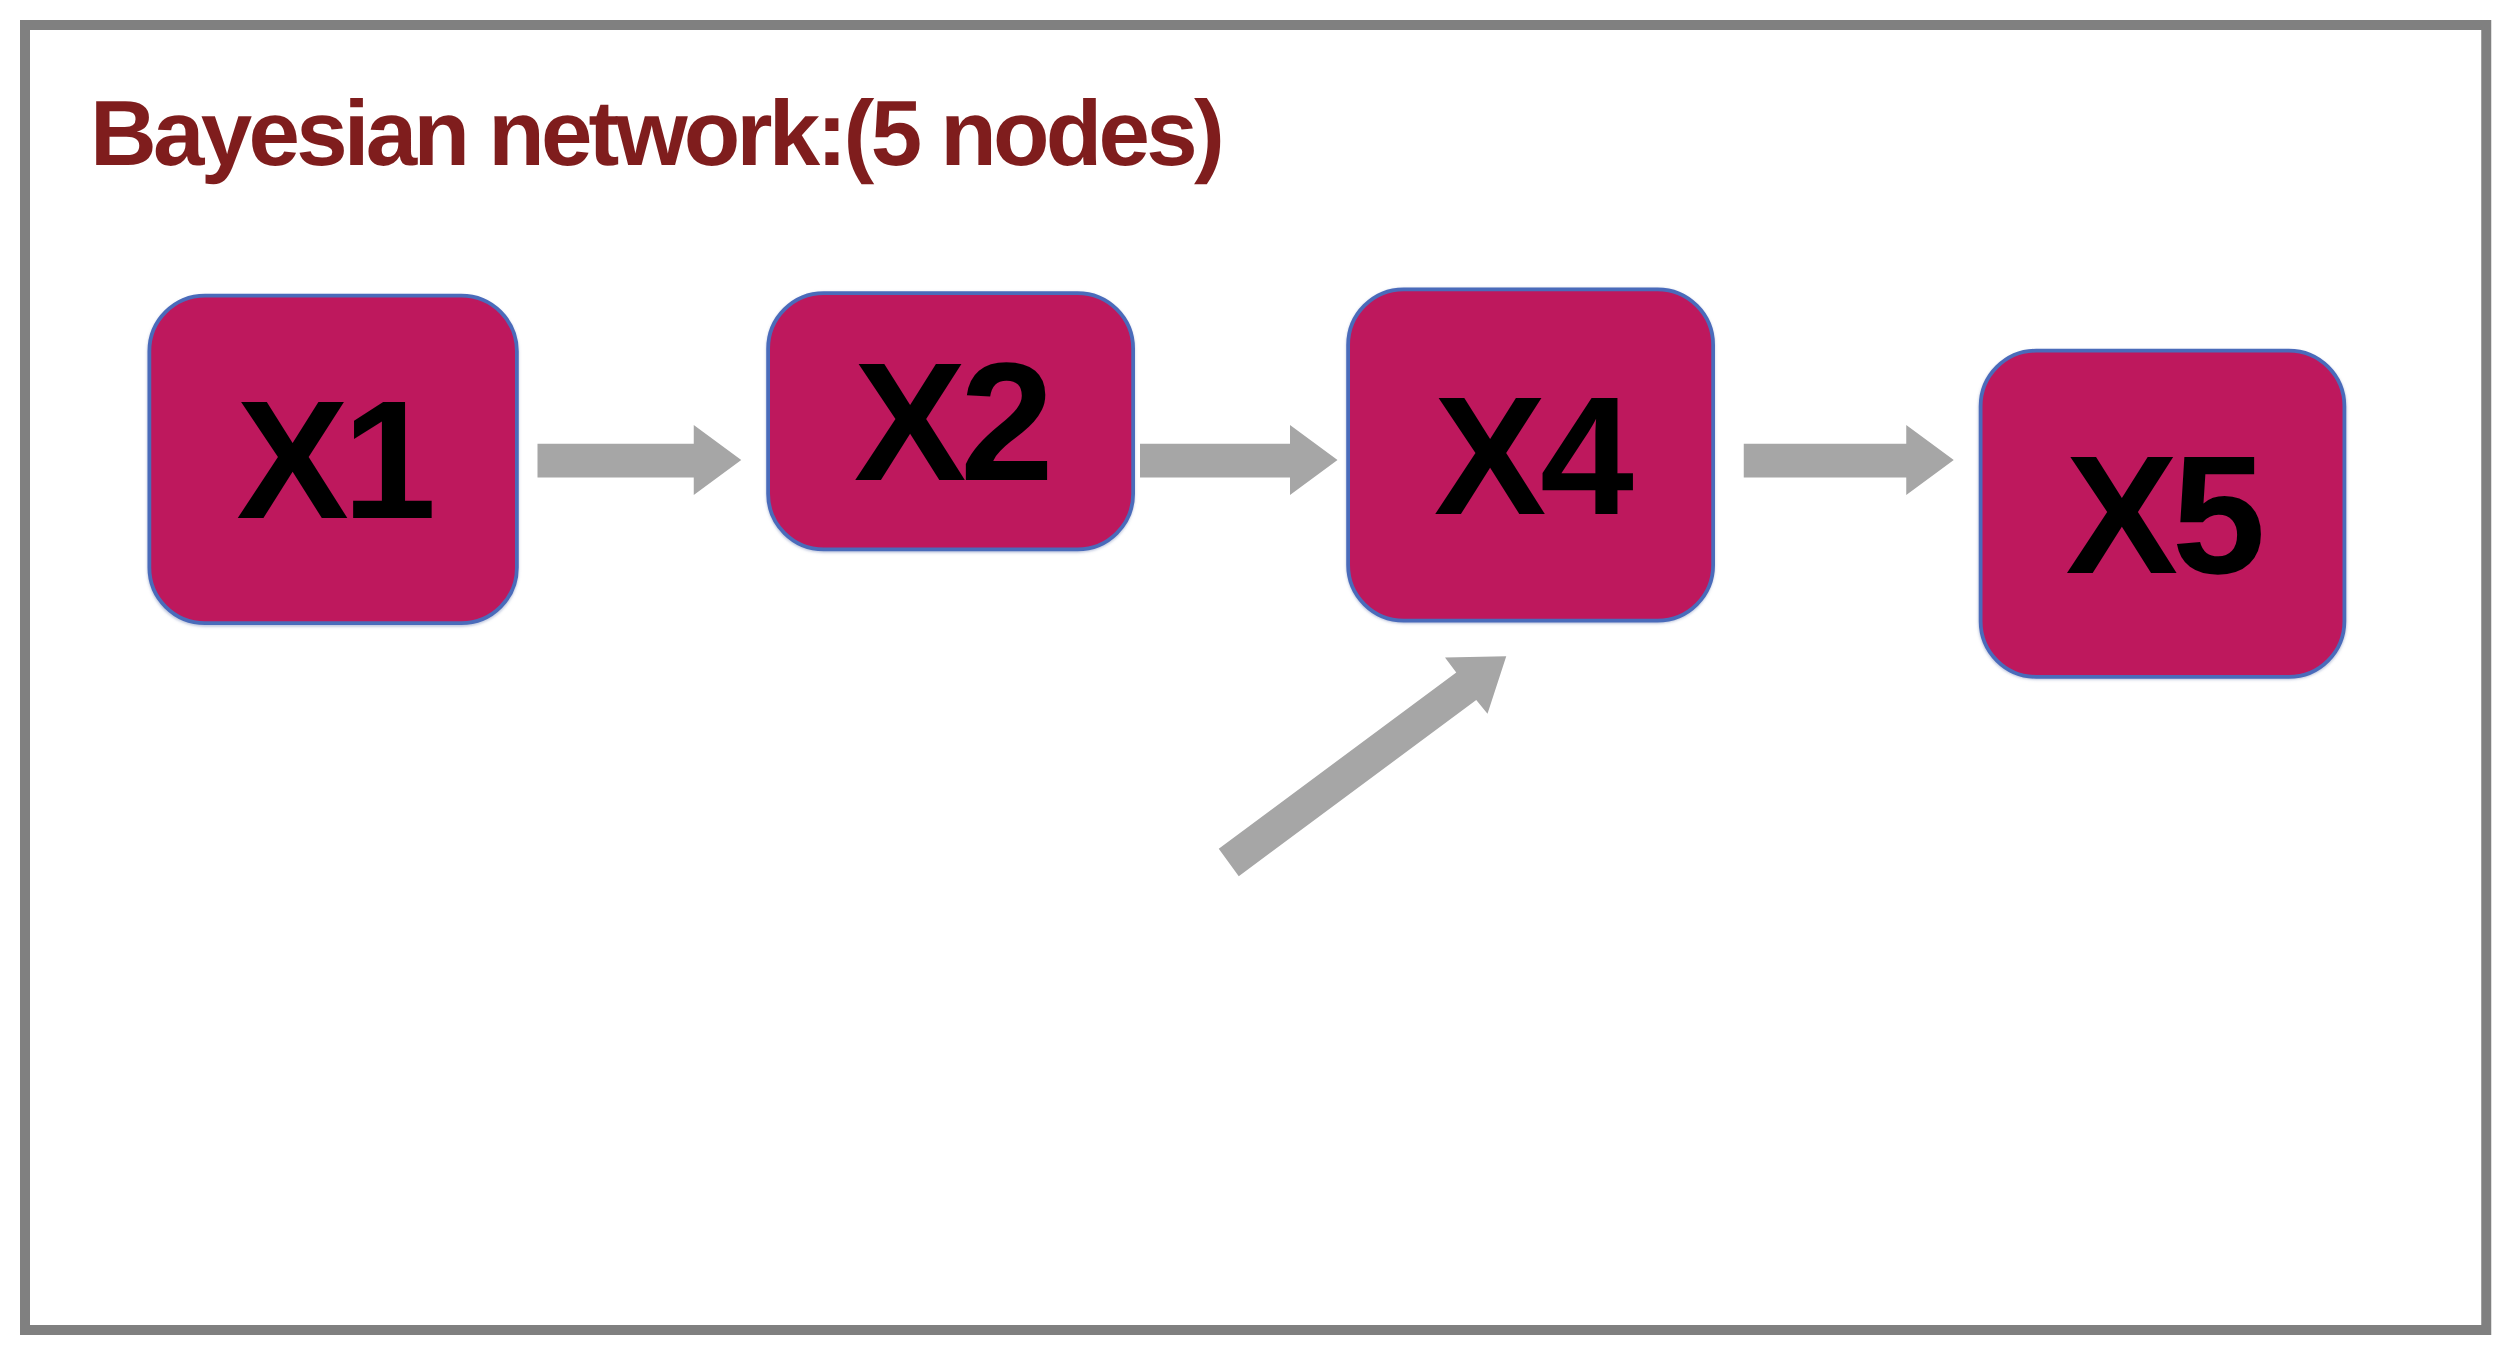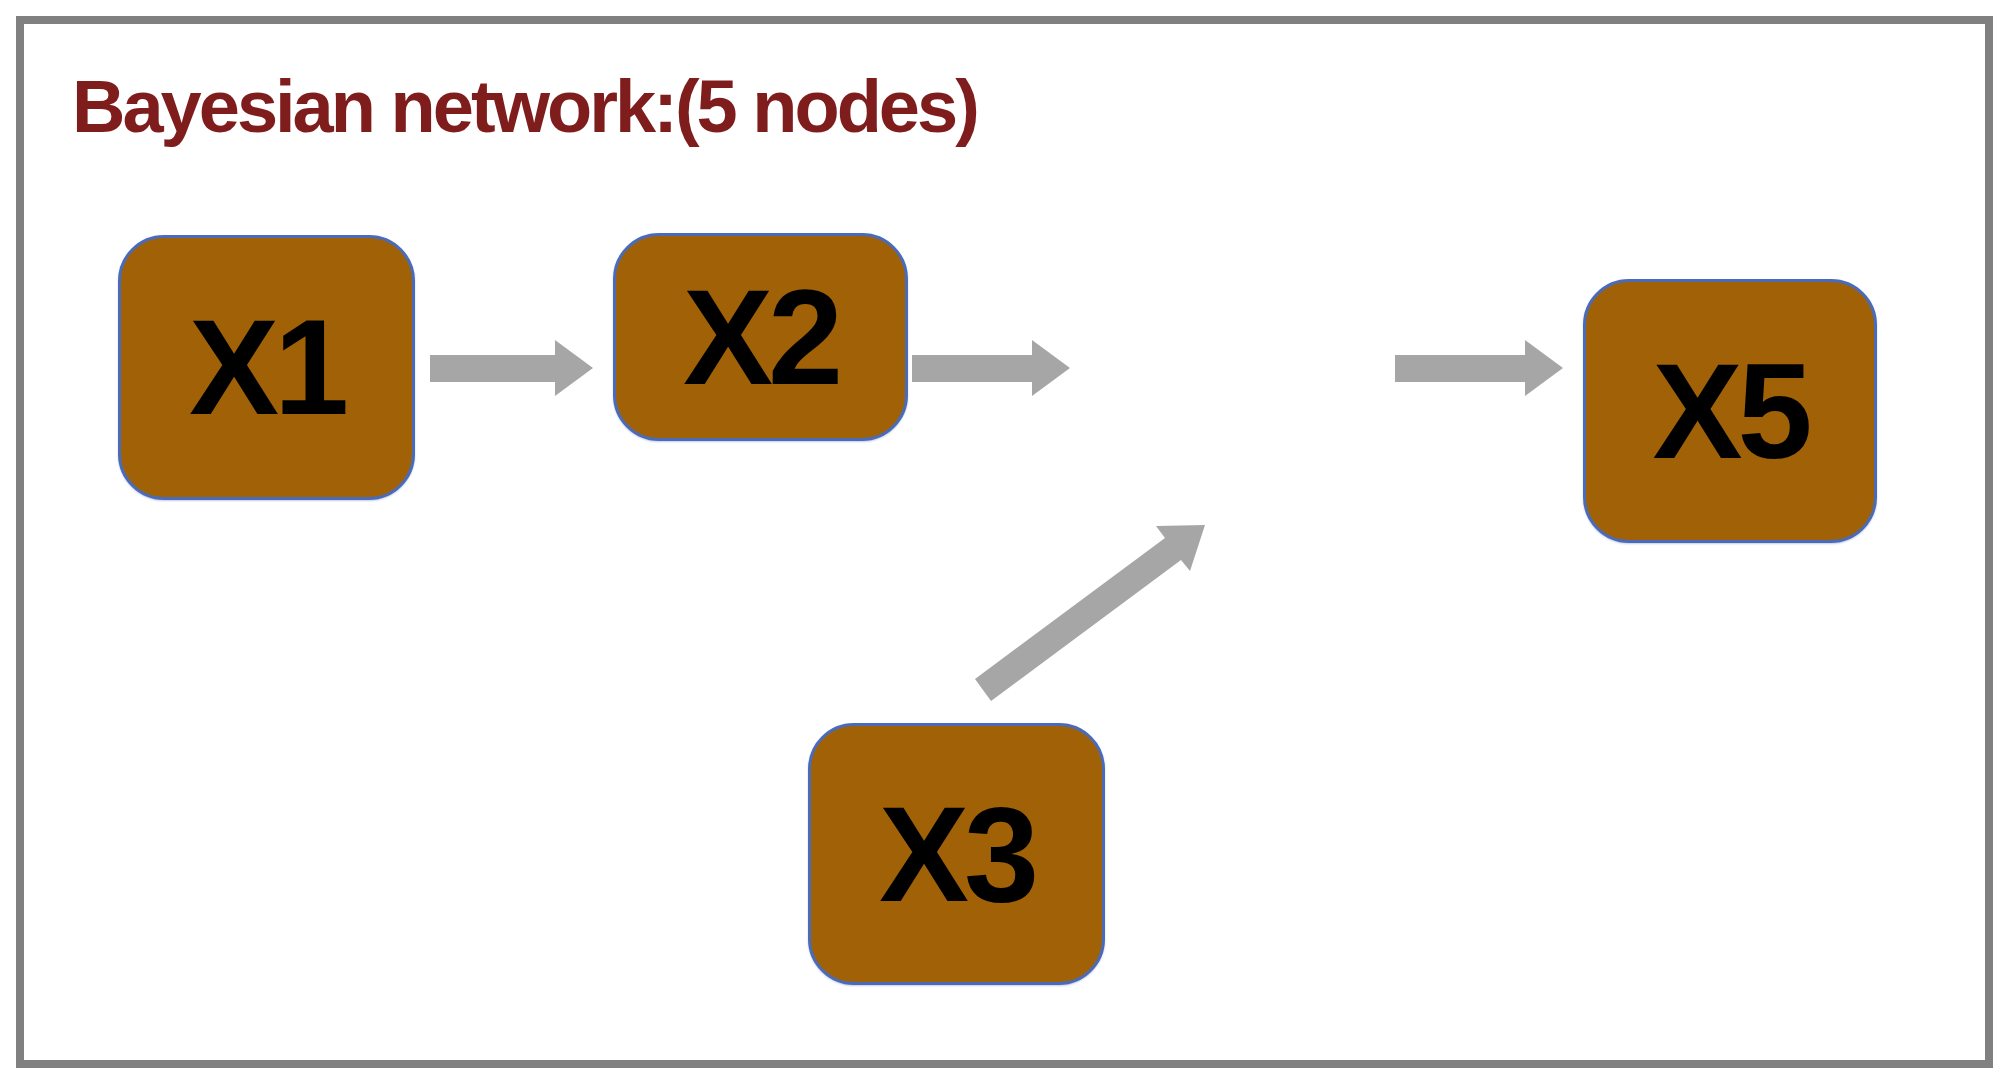--- a/index.html
+++ b/index.html
@@ -32,21 +32,21 @@
     font-size: 74px;
     font-weight: bold;
     letter-spacing: -3px;
     color: #7f1d1d;
     white-space: nowrap;
     line-height: 1.1;
   }
   .node {
     position: absolute;
     box-sizing: border-box;
-    background: #a16207;
+    background: #be185d;
     border: 3px solid #4a6bba;
     border-radius: 46px;
     display: flex;
     align-items: center;
     justify-content: center;
     font-size: 135px;
     font-weight: bold;
     letter-spacing: -5px;
     color: #000000;
     box-shadow: 0 1px 2px rgba(90,110,170,0.35);
@@ -87,22 +87,22 @@
   </svg>
 
   <div id="node-x1" class="node">
     <span>X1</span>
   </div>
 
   <div id="node-x2" class="node">
     <span>X2</span>
   </div>
 
+  <div id="node-x4" class="node">
+    <span>X4</span>
+  </div>
 
   <div id="node-x5" class="node">
     <span>X5</span>
   </div>
 
-  <div id="node-x3" class="node">
-    <span>X3</span>
-  </div>
 
 </div>
 
 </body></html>

